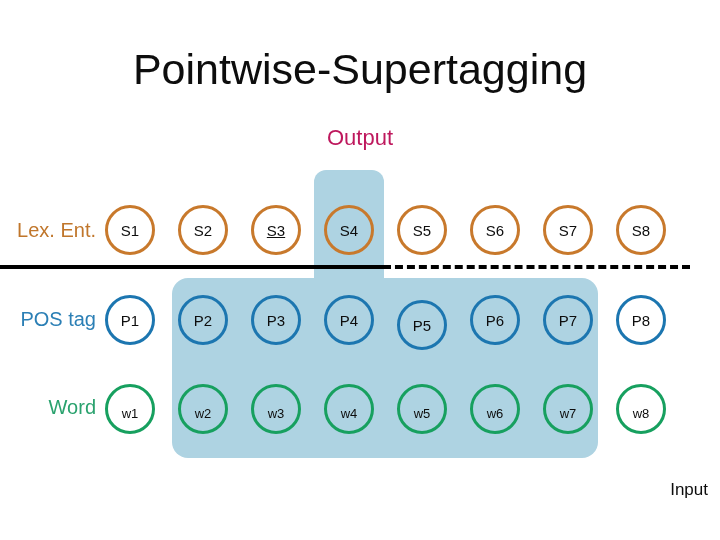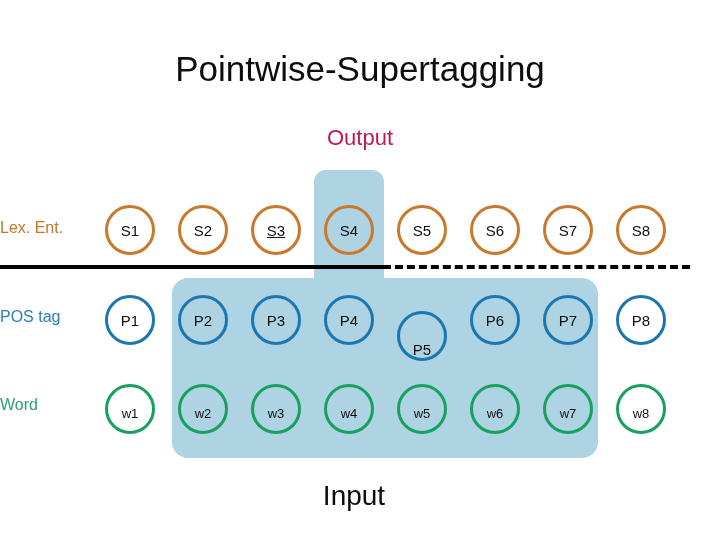--- a/index.html
+++ b/index.html
@@ -20,42 +20,42 @@
     background: #ffffff;
   }
 
   
   .title {
     position: absolute;
     left: 0;
     top: 48px;
     width: 720px;
     text-align: center;
-    font-size: 35px;
+    font-size: 43px;
     font-weight: 400;
     color: #0d0d0d;
     letter-spacing: 0px;
     line-height: 42px;
   }
   .output-label {
     position: absolute;
     left: 0;
     top: 125px;
     width: 720px;
     text-align: center;
     font-size: 22px;
     color: #be185d;
   }
   .input-label {
     position: absolute;
     left: 0;
     top: 480px;
     width: 708px;
-    text-align: center;
-    font-size: 28px;
+    text-align: right;
+    font-size: 17px;
     color: #0d0d0d;
   }
 
   
   .hl {
     position: absolute;
     background: #aed3e2;
   }
   .hl-top {
     left: 314px;
@@ -86,21 +86,22 @@
     left: 383px;
     top: 265px;
     width: 307px;
     height: 0px;
     border-top: 4px dashed #000000;
   }
 
   
   .row-label {
     position: absolute;
-    font-size: 16px;
+    text-align: right;
+    font-size: 20px;
     white-space: nowrap;
   }
   .row-label.lex {
     left: 0px;
     top: 219px;
     width: 96px;
     color: #c0762b;
   }
   .row-label.pos {
     left: 0px;
@@ -186,21 +187,21 @@
       </div>
       <div class="node pos" style="left: 203px; top: 320px;">
         <span class="lbl">P2</span>
       </div>
       <div class="node pos" style="left: 276px; top: 320px;">
         <span class="lbl">P3</span>
       </div>
       <div class="node pos" style="left: 349px; top: 320px;">
         <span class="lbl">P4</span>
       </div>
-      <div class="node pos" style="left: 422px; top: 336px; align-items: flex-end;">
+      <div class="node pos" style="left: 422px; top: 325px;">
         <span class="lbl">P5</span>
       </div>
       <div class="node pos" style="left: 495px; top: 320px;">
         <span class="lbl">P6</span>
       </div>
       <div class="node pos" style="left: 568px; top: 320px;">
         <span class="lbl">P7</span>
       </div>
       <div class="node pos" style="left: 641px; top: 320px;">
         <span class="lbl">P8</span>

